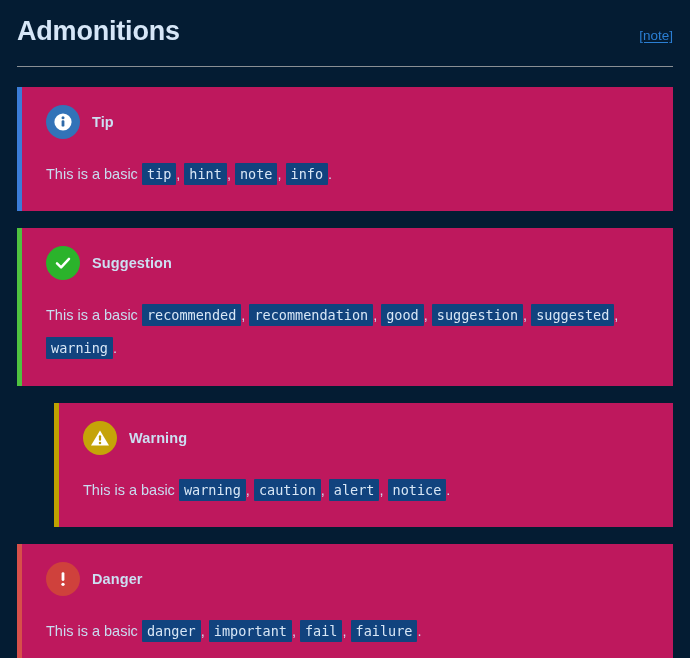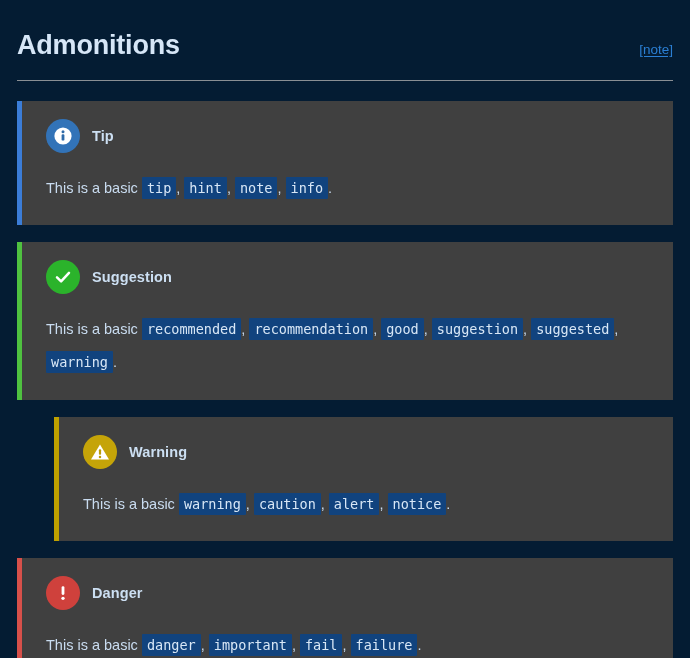--- a/index.html
+++ b/index.html
@@ -11,21 +11,21 @@
     height: 658px;
     background: #041c33;
     font-family: "Liberation Sans", sans-serif;
     overflow: hidden;
   }
   .page {
     position: relative;
     width: 690px;
     height: 658px;
     box-sizing: border-box;
-    padding: 18px 17px;
+    padding: 4px 17px;
   }
   
   .header-row {
     display: flex;
     align-items: baseline;
     justify-content: space-between;
     padding-top: 11px;
   }
   .page-title {
     font-size: 27px;
@@ -44,21 +44,21 @@
   }
   .rule {
     height: 1px;
     background: #8a8f94;
     margin-top: 19px;
     margin-bottom: 20px;
   }
   
   .adm {
     position: relative;
-    background: #404040;
+    background: #be185d;
     border-left: 5px solid #3b7dd8;
     padding: 18px 20px 20px 24px;
     margin-bottom: 17px;
     box-sizing: border-box;
   }
   .adm:last-child { margin-bottom: 0; }
 
   .adm-head {
     display: flex;
     align-items: center;

